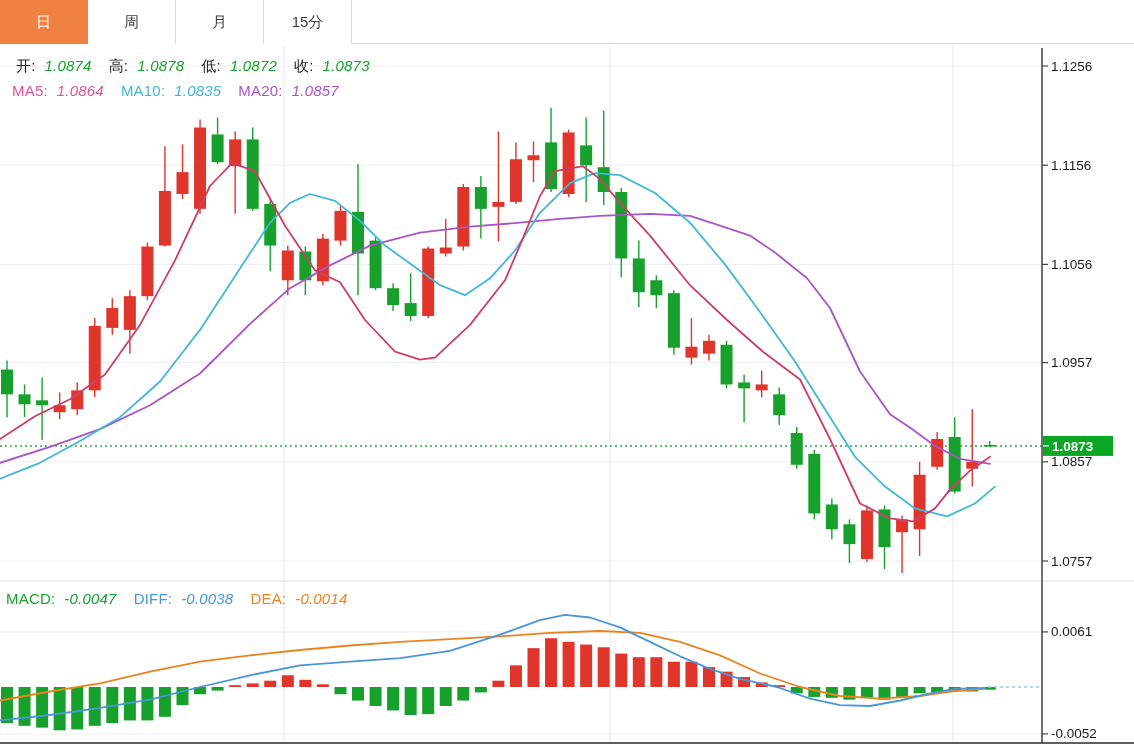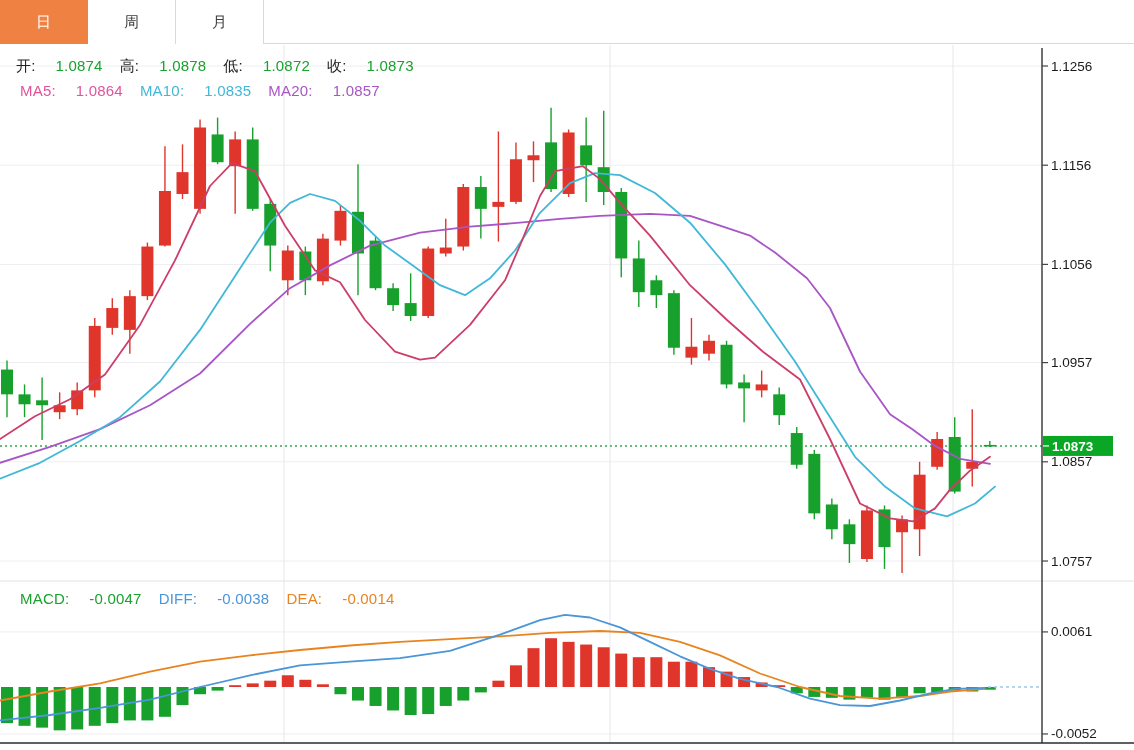--- a/index.html
+++ b/index.html
@@ -14,24 +14,24 @@
   }
   .tab{
     width:88px;height:44px;box-sizing:border-box;border-right:1px solid #d9d9d9;
     display:flex;align-items:center;justify-content:center;
     font-size:15px;color:#3c3c3c;background:#fff;cursor:pointer;user-select:none;
   }
   .tab.active{background:#ef8243;color:#fff;border-right-color:#ef8243;}
   .legend{position:absolute;z-index:2;white-space:nowrap;font-size:15px;}
   .legend .item{margin-right:17px;}
   .legend .lbl,.legend .val{letter-spacing:0.2px;}
-  .legend .val{margin-left:20px;}
+  .legend .val{margin-left:9px;font-style:italic;}
   .ohlc-legend{left:16px;top:57px;color:#222;}
-  .ma-legend{left:20px;top:82px;}
-  .macd-legend{left:20px;top:590px;}
+  .ma-legend{left:12px;top:82px;}
+  .macd-legend{left:6px;top:590px;}
 </style>
 </head>
 <body>
 
 <div class="screen">
   <svg id="chart-svg" width="1134" height="750" viewBox="0 0 1134 750">
       <g>
         <line x1="0" y1="66" x2="1042" y2="66" stroke="#eeeef2" stroke-width="1"></line>
         <line x1="0" y1="165.2000000000001" x2="1042" y2="165.2000000000001" stroke="#eeeef2" stroke-width="1"></line>
         <line x1="0" y1="264.4000000000002" x2="1042" y2="264.4000000000002" stroke="#eeeef2" stroke-width="1"></line>
@@ -250,17 +250,18 @@
       <g>
         <rect x="1043" y="435.93600000000004" width="70" height="20" fill="#0aa725"></rect>
         <line x1="1043" y1="445.93600000000004" x2="1049" y2="445.93600000000004" stroke="#fff" stroke-width="1.2"></line>
         <text x="1052" y="450.93600000000004" font-size="13.5" font-weight="bold" fill="#ffffff">1.0873</text>
       </g>
     </svg>
   <div class="tabbar">
       <div class="tab active">日</div>
       <div class="tab">周</div>
       <div class="tab">月</div>
+      <div class="tab">15分</div>
     </div>
   <div class="legend ohlc-legend"><span class="item"><span class="lbl" style="color: rgb(34, 34, 34);">开:</span><span class="val" style="color: rgb(24, 162, 46);">1.0874</span></span><span class="item"><span class="lbl" style="color: rgb(34, 34, 34);">高:</span><span class="val" style="color: rgb(24, 162, 46);">1.0878</span></span><span class="item"><span class="lbl" style="color: rgb(34, 34, 34);">低:</span><span class="val" style="color: rgb(24, 162, 46);">1.0872</span></span><span class="item"><span class="lbl" style="color: rgb(34, 34, 34);">收:</span><span class="val" style="color: rgb(24, 162, 46);">1.0873</span></span></div>
   <div class="legend ma-legend"><span class="item"><span class="lbl" style="color: rgb(224, 84, 155);">MA5:</span><span class="val" style="color: rgb(224, 84, 155);">1.0864</span></span><span class="item"><span class="lbl" style="color: rgb(65, 184, 216);">MA10:</span><span class="val" style="color: rgb(65, 184, 216);">1.0835</span></span><span class="item"><span class="lbl" style="color: rgb(168, 85, 198);">MA20:</span><span class="val" style="color: rgb(168, 85, 198);">1.0857</span></span></div>
   <div class="legend macd-legend"><span class="item"><span class="lbl" style="color: rgb(24, 162, 46);">MACD:</span><span class="val" style="color: rgb(24, 162, 46);">-0.0047</span></span><span class="item"><span class="lbl" style="color: rgb(74, 150, 217);">DIFF:</span><span class="val" style="color: rgb(74, 150, 217);">-0.0038</span></span><span class="item"><span class="lbl" style="color: rgb(232, 132, 31);">DEA:</span><span class="val" style="color: rgb(232, 132, 31);">-0.0014</span></span></div>
 </div>
 
 </body></html>

